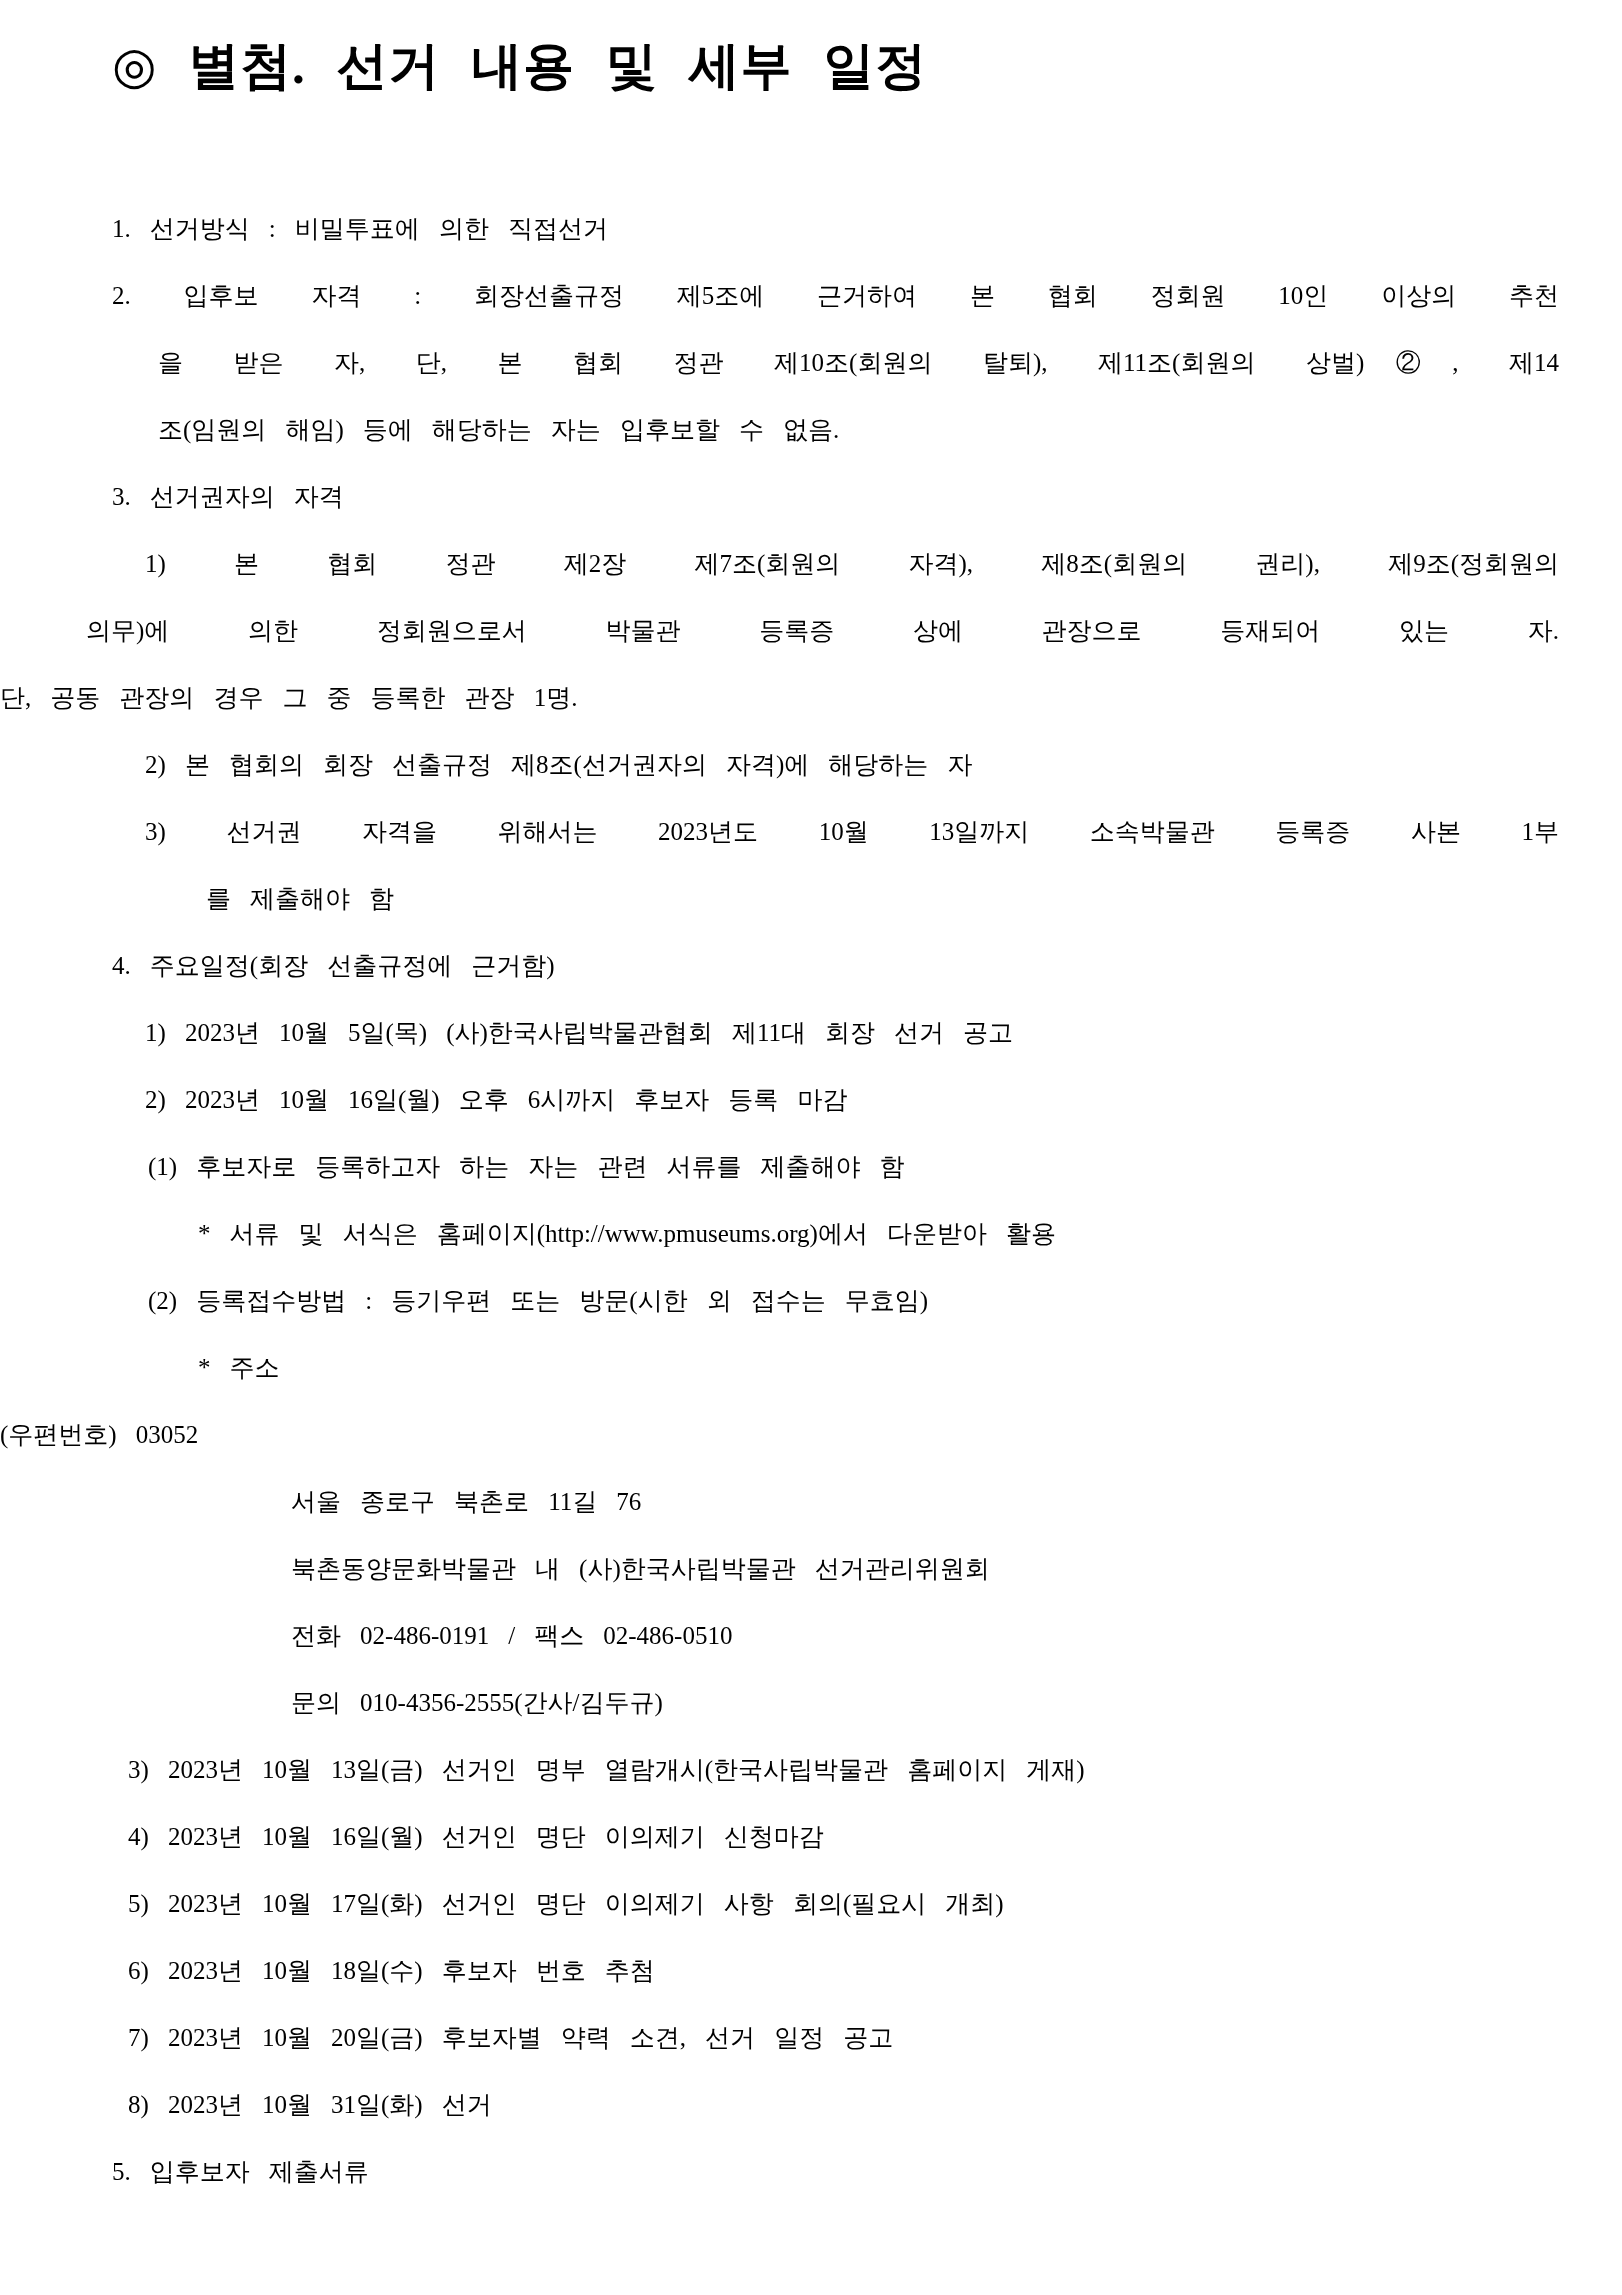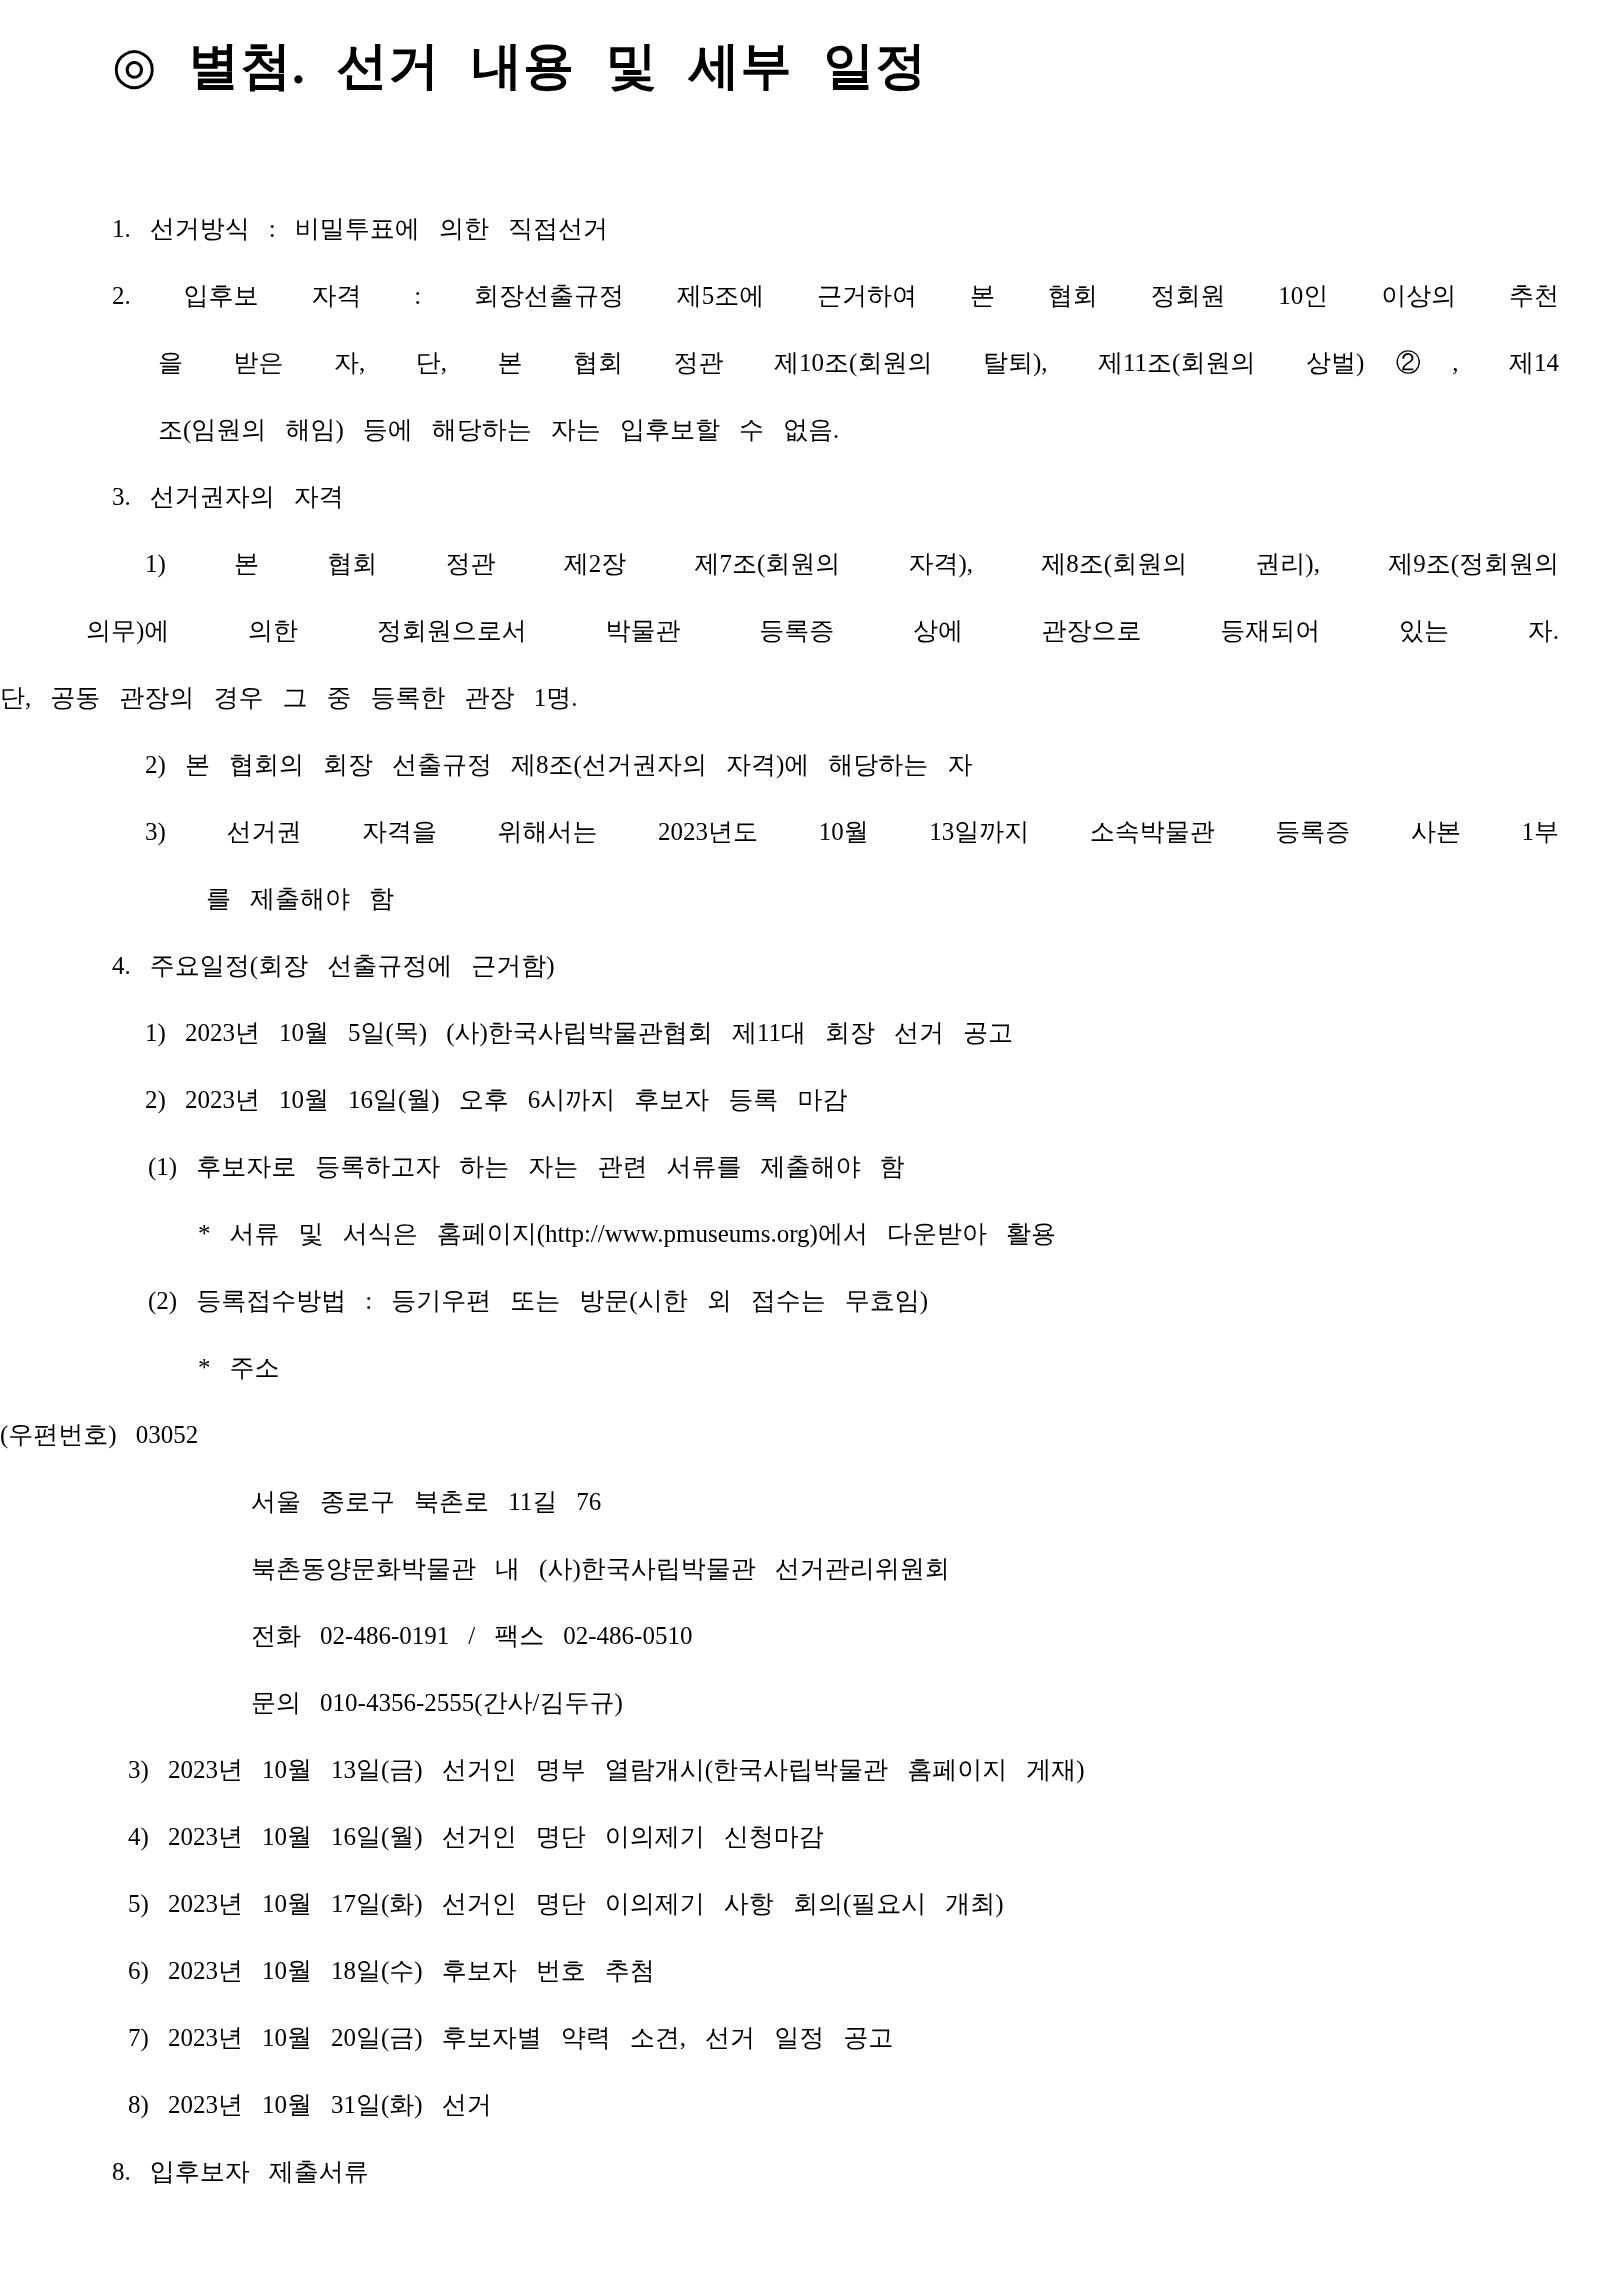--- a/index.html
+++ b/index.html
@@ -50,21 +50,21 @@
   .i-a  { padding-left: 112px; }
   .i-b  { padding-left: 145px; }
   .i-b2 { padding-left: 148px; }
   .i-b3 { padding-left: 128px; }
   .i-c1 { padding-left: 158px; }
   .i-c2 { padding-left: 86px; }
   .i-c3 { }
   .i-c4 { padding-left: 206px; }
   .i-d  { padding-left: 198px; }
   .i-e  { }
-  .i-f  { padding-left: 251px; }
+  .i-f  { padding-left: 251px; margin-left: 40px; }
 </style>
 </head>
 <body>
 
 <main class="page">
 
   <h1 class="title">◎ 별첨. 선거 내용 및 세부 일정</h1>
 
   <section class="body-block">
     <div class="line i-a">1. 선거방식 : 비밀투표에 의한 직접선거</div>
@@ -89,17 +89,17 @@
     <div class="line i-f">서울 종로구 북촌로 11길 76</div>
     <div class="line i-f">북촌동양문화박물관 내 (사)한국사립박물관 선거관리위원회</div>
     <div class="line i-f">전화 02-486-0191 / 팩스 02-486-0510</div>
     <div class="line i-f">문의 010-4356-2555(간사/김두규)</div>
     <div class="line i-b3">3) 2023년 10월 13일(금) 선거인 명부 열람개시(한국사립박물관 홈페이지 게재)</div>
     <div class="line i-b3">4) 2023년 10월 16일(월) 선거인 명단 이의제기 신청마감</div>
     <div class="line i-b3">5) 2023년 10월 17일(화) 선거인 명단 이의제기 사항 회의(필요시 개최)</div>
     <div class="line i-b3">6) 2023년 10월 18일(수) 후보자 번호 추첨</div>
     <div class="line i-b3">7) 2023년 10월 20일(금) 후보자별 약력 소견, 선거 일정 공고</div>
     <div class="line i-b3">8) 2023년 10월 31일(화) 선거</div>
-    <div class="line i-a">8. 입후보자 제출서류</div>
+    <div class="line i-a">5. 입후보자 제출서류</div>
   </section>
 
 </main>
 
 
 </body></html>

